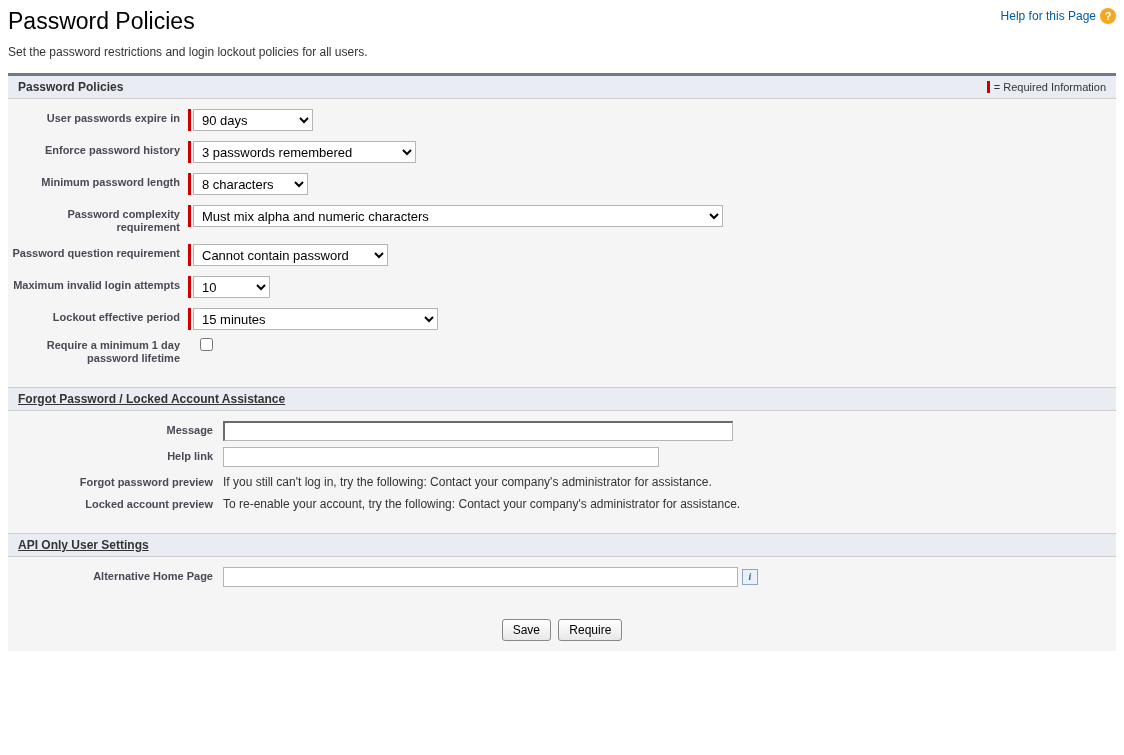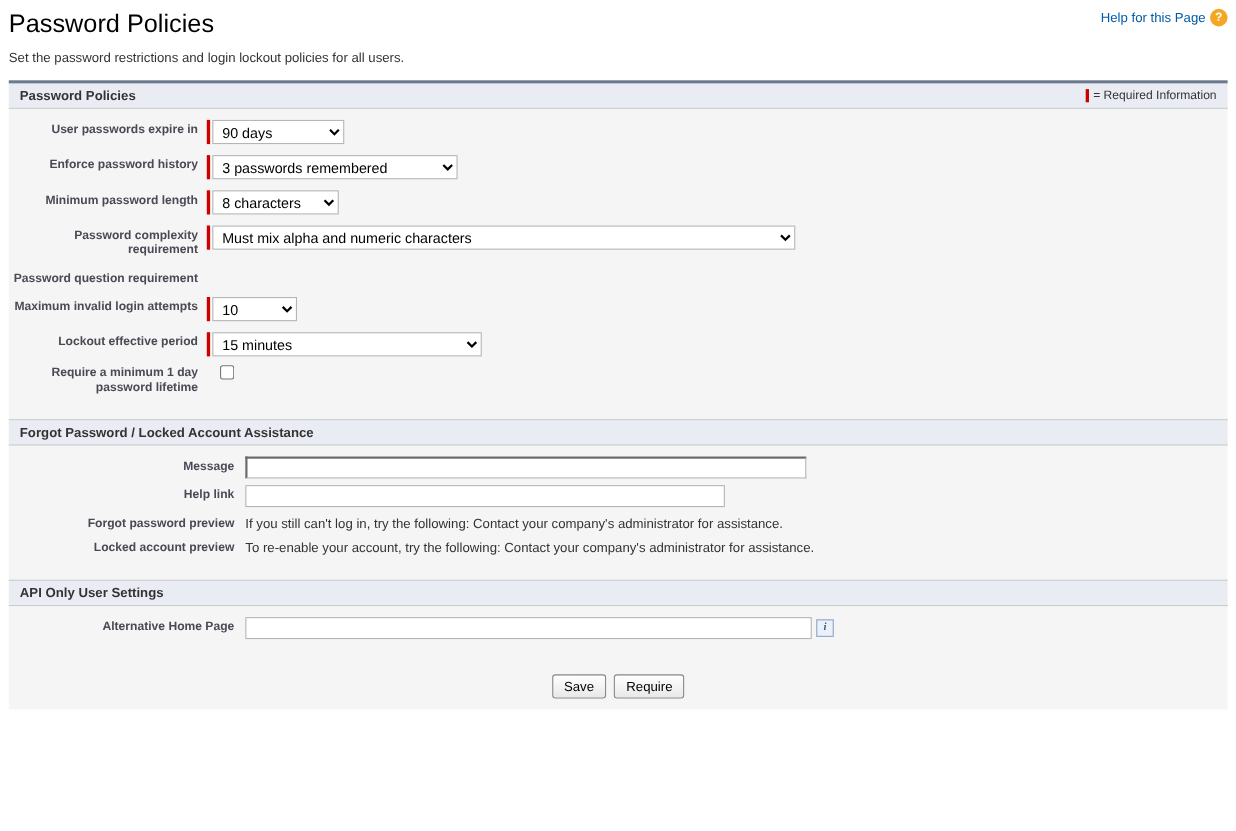--- a/index.html
+++ b/index.html
@@ -61,20 +61,21 @@
       padding: 4px 10px;
       font-weight: bold;
       color: #333;
       border-bottom: 1px solid #ccc;
       display: flex;
       justify-content: space-between;
       align-items: center;
     }
     .section-header.sub {
       border-top: 1px solid #ccc;
+      text-decoration: underline;
     }
     .required-info {
       font-weight: normal;
       font-size: 11px;
       color: #333;
       display: flex;
       align-items: center;
       gap: 4px;
     }
     .required-bar-legend {
@@ -245,20 +246,26 @@
       <div class="form-control-cell">
         <span class="required-bar"></span>
         <select style="width:530px">
           <option>Must mix alpha and numeric characters</option>
         </select>
       </div>
     </div>
 
     <div class="form-row tall">
       <div class="form-label">Password question requirement</div>
+      <div class="form-control-cell">
+        <span class="required-bar"></span>
+        <select style="width:195px">
+          <option>Cannot contain password</option>
+        </select>
+      </div>
     </div>
 
     <div class="form-row tall">
       <div class="form-label">Maximum invalid login attempts</div>
       <div class="form-control-cell">
         <span class="required-bar"></span>
         <select style="width:77px">
           <option>10</option>
         </select>
       </div>

